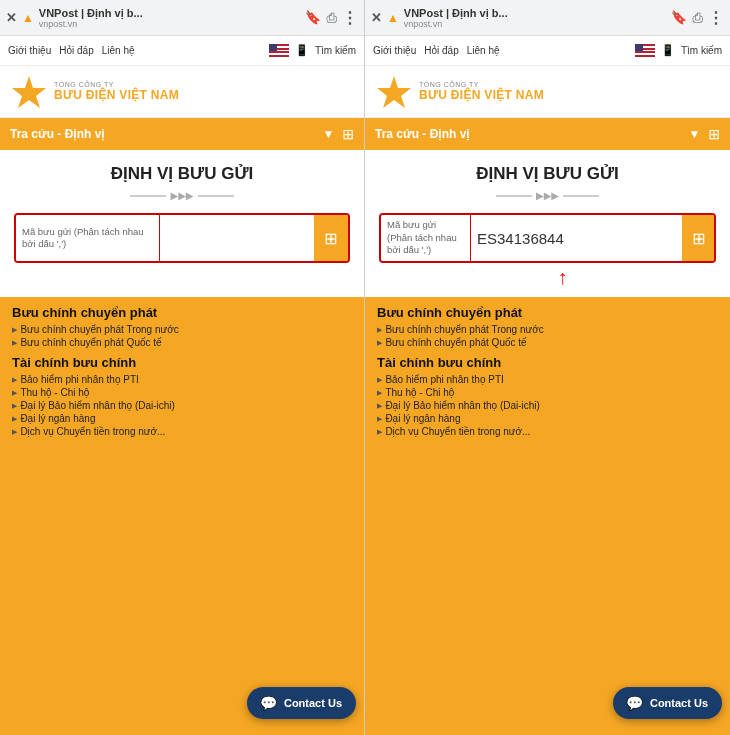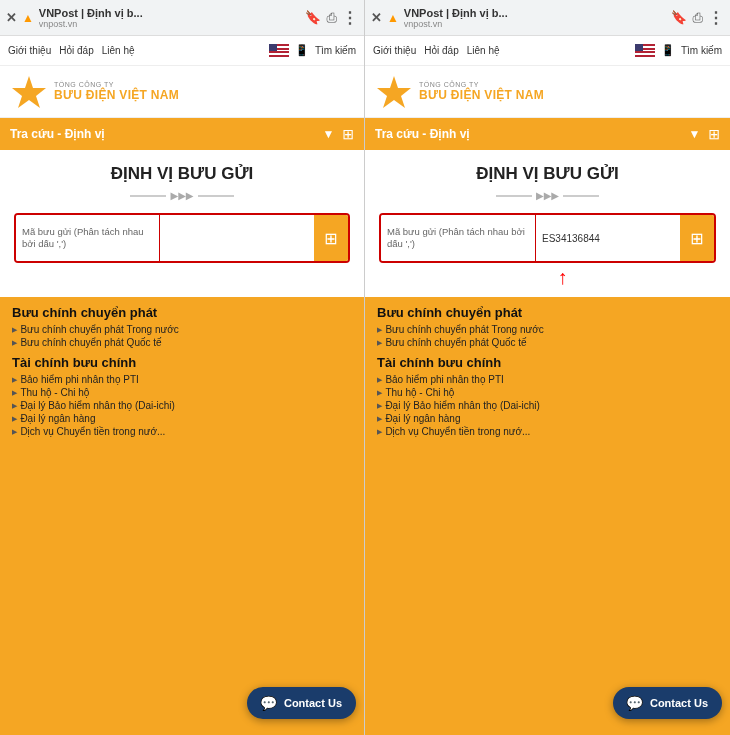--- a/index.html
+++ b/index.html
@@ -177,21 +177,21 @@
   </div>
   <div style="background:#fff; padding:14px 14px 10px; display:flex; flex-direction:column; align-items:center;">
     <div style="font-size:17px; font-weight:bold; color:#222; margin-bottom:6px; text-align:center; font-family:'Arial Black', Arial, sans-serif;">ĐỊNH VỊ BƯU GỬI</div>
     <div style="display:flex; align-items:center; gap:4px; margin-bottom:12px;">
       <div style="width:36px; height:2px; background:#ccc;"></div>
       <span style="font-size:10px; color:#aaa;">▶▶▶</span>
       <div style="width:36px; height:2px; background:#ccc;"></div>
     </div>
     <div style="width:100%; display:flex; align-items:stretch; border:2px solid #cc0000; border-radius:4px; overflow:hidden; height:50px;">
       <div style="background:#fff; padding:5px 6px; font-size:9.5px; color:#666; display:flex; align-items:center; min-width:90px; border-right:1px solid #cc0000; line-height:1.3; word-break:break-word;">Mã bưu gửi (Phân tách nhau bởi dấu ',')</div>
-      <input type="text" value="ES34136844" style="flex: 1 1 0%; border: none; outline: none; padding: 5px 6px; font-size: 10px; color: rgb(51, 51, 51); background: rgb(255, 255, 255);">
+      <input type="text" value="ES34136844" style="flex: 1 1 0%; border: none; outline: none; padding: 5px 6px; font-size: 15px; color: rgb(51, 51, 51); background: rgb(255, 255, 255);">
       <button style="background:#f5a623; border:none; padding:5px 8px; cursor:pointer; display:flex; align-items:center; justify-content:center; min-width:34px;">
         <span style="color:#fff; font-size:16px;">⊞</span>
       </button>
     </div>
     <div style="width:100%; display:flex; justify-content:center; padding-top:4px; padding-left: 30px;">
       <span style="color:red; font-size:20px; line-height:1;">↑</span>
     </div>
   </div>
   <div style="background:#f5a623; padding:8px 12px; flex:1; overflow:hidden;">
     <div style="font-size:13px; font-weight:bold; color:#111; margin-bottom:3px;">Bưu chính chuyển phát</div>

